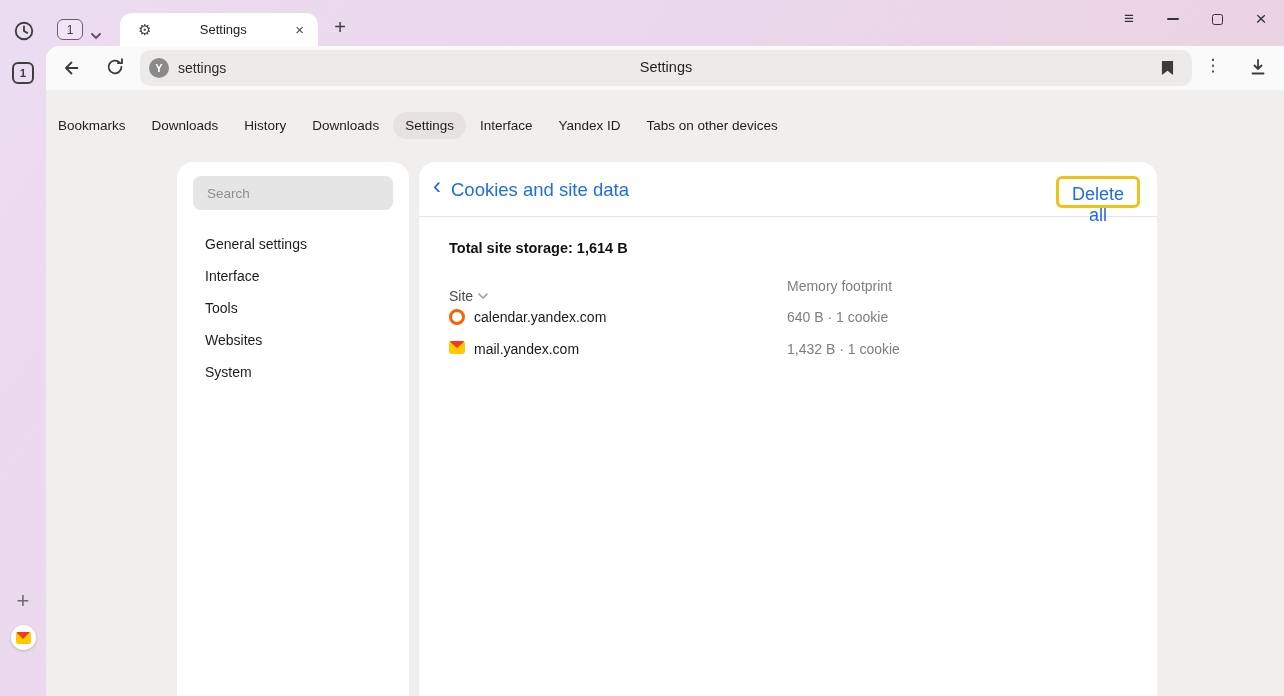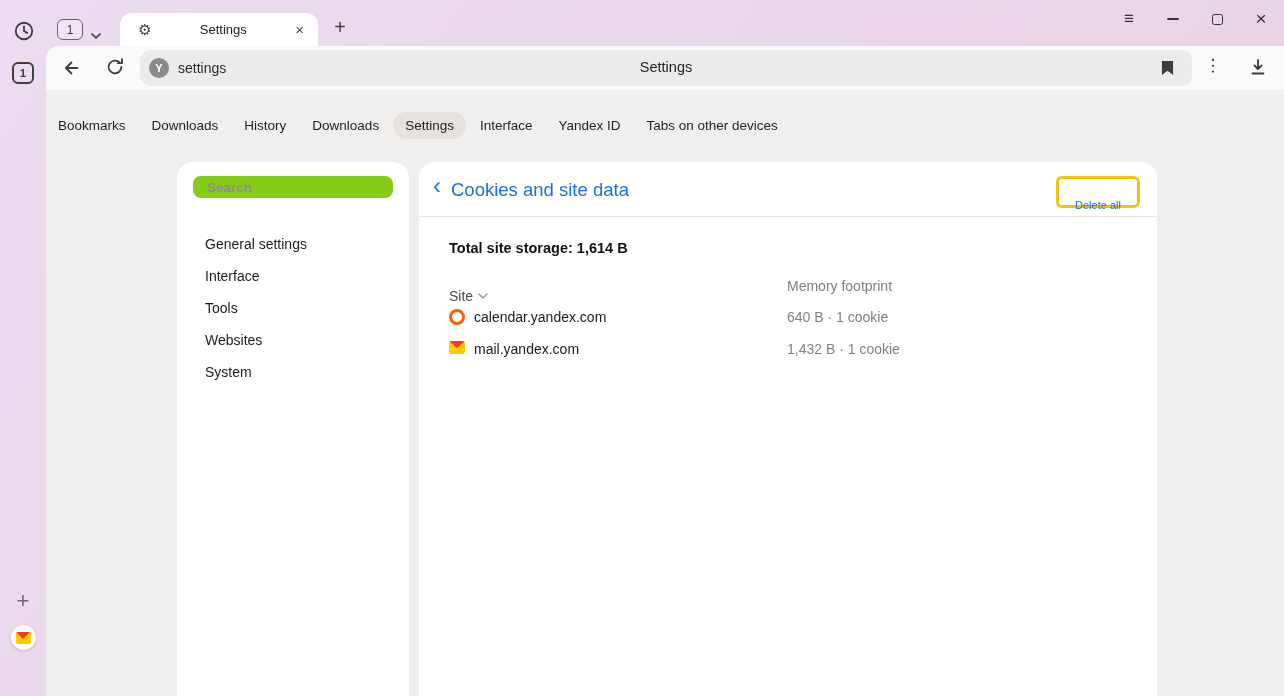--- a/index.html
+++ b/index.html
@@ -73,38 +73,38 @@
 
   
   .nav { position: absolute; top: 66px; left: 0; right: 0; display: flex; justify-content: flex-start; gap: 2px; }
   .nav-item { font-size: 13.5px; color: #1e1e1e; padding: 6px 12px; border-radius: 15px; cursor: pointer; white-space: nowrap; }
   .nav-item.active { background: #e5e2e0; }
 
   
   .card { position: absolute; background: #fff; border-radius: 16px; }
   .left-card { left: 131px; top: 116px; width: 232px; height: 600px; }
   .search-input {
-    position: absolute; left: 16px; top: 14px; width: 200px; height: 22px;
-    background: #84cc16; border: none; border-radius: 8px; padding: 0 14px;
-    font-size: 13.5px; color: #333; outline: none; font-family: "Liberation Sans", sans-serif; font-weight: bold;
+    position: absolute; left: 16px; top: 14px; width: 200px; height: 34px;
+    background: #e5e5e5; border: none; border-radius: 8px; padding: 0 14px;
+    font-size: 13.5px; color: #333; outline: none; font-family: "Liberation Sans", sans-serif;
   }
   .search-input::placeholder { color: #8e8e8e; }
   .side-list { position: absolute; left: 28px; top: 66px; right: 10px; }
   .side-item { height: 32px; display: flex; align-items: center; font-size: 14px; color: #1c1c1c; cursor: pointer; }
 
   .right-card { left: 373px; top: 116px; width: 738px; height: 600px; }
   .card-header { position: absolute; top: 0; left: 0; right: 0; height: 55px; border-bottom: 1px solid #e8e6e4; }
   .back-chev { position: absolute; left: 14px; top: 12px; font-size: 24px; color: #1d6fe0; cursor: pointer; line-height: 1; }
   .cookies-title { position: absolute; left: 32px; top: 17px; font-size: 18.5px; color: #1d6fe0; }
   .delete-box {
     position: absolute; right: 17px; top: 14px; width: 84px; height: 32px;
     border: 3px solid #f2c115; border-radius: 6px;
     display: flex; align-items: center; justify-content: center;
   }
-  .delete-btn { font-size: 11px; color: #1d6fe0; cursor: pointer; background: none; border: none; font-family: "Liberation Sans", sans-serif; margin-top: 26px; }
+  .delete-btn { font-size: 18px; color: #1d6fe0; cursor: pointer; background: none; border: none; font-family: "Liberation Sans", sans-serif; margin-top: 26px; }
   .total-storage { position: absolute; left: 30px; top: 78px; font-size: 14.5px; font-weight: bold; color: #111; }
   .thead-site { position: absolute; left: 30px; top: 116px; font-size: 14px; color: #4a4a4a; cursor: pointer; display: flex; align-items: center; gap: 5px; margin-top: 10px; }
   .thead-mem { position: absolute; left: 368px; top: 116px; font-size: 14px; color: #7f7f7f; }
   .trow { position: absolute; left: 30px; right: 20px; height: 32px; display: flex; cursor: pointer; }
   .trow.r0 { top: 147px; }
   .trow.r1 { top: 179px; }
   .site-name { font-size: 14px; color: #1b1b1b; margin-left: 9px; }
   .mem-val { position: absolute; left: 338px; font-size: 14px; color: #7f7f7f; }
   .cal-icon { width: 16px; height: 16px; border-radius: 50%; border: 3px solid #ff6000; flex: none; }
   .mail-favicon { width: 16px; height: 13px; border-radius: 3px; background: #ffcb00; position: relative; overflow: hidden; flex: none; }

